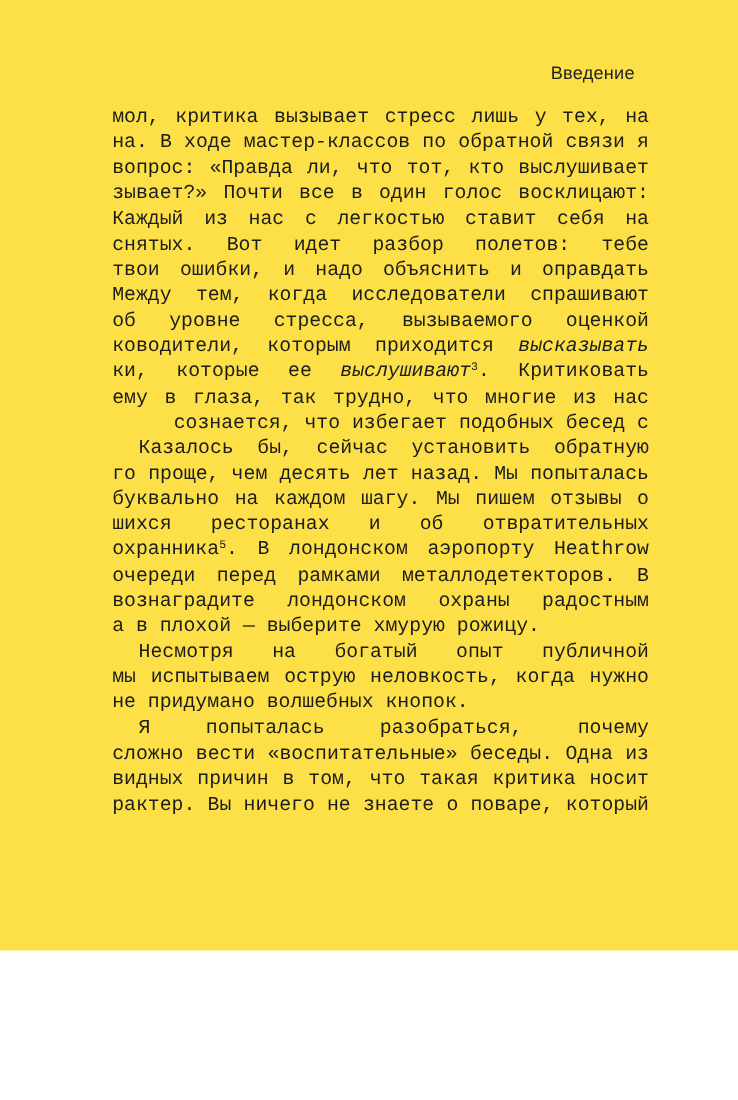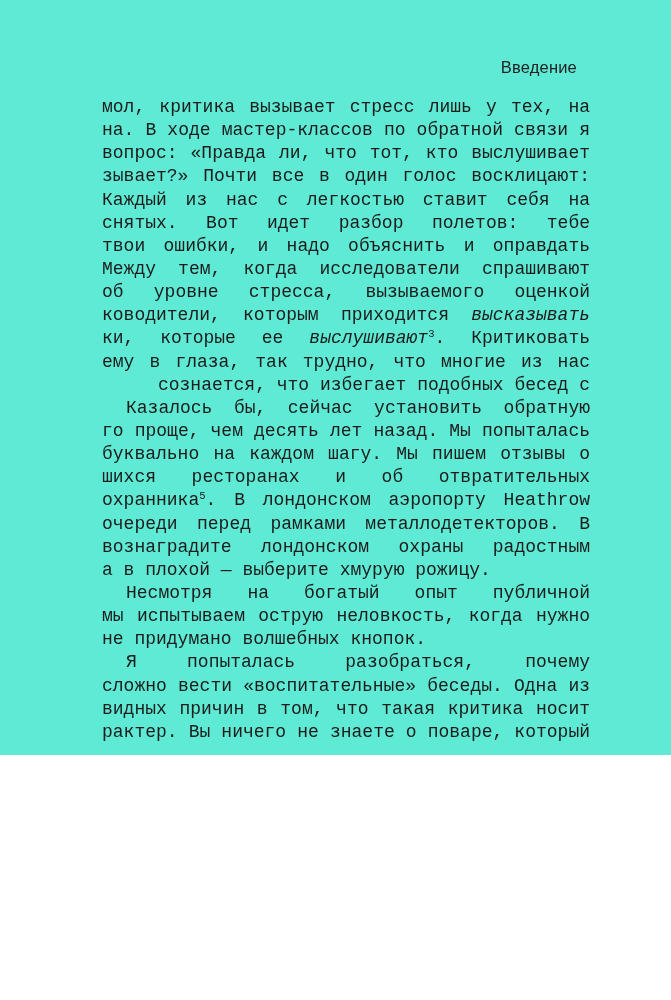--- a/index.html
+++ b/index.html
@@ -3,22 +3,22 @@
 <meta charset="utf-8">
 <style>
   html,body{margin:0;padding:0;}
   body{
     width:671px;height:1000px;
     background:#ffffff;
     font-family:"Liberation Serif", serif;
   }
   .book-page{
     position:relative;
-    width:671px;height:755px;
-    background:#5eead4;
+    width:671px;height:864px;
+    background:#fde047;
     overflow:hidden;
   }
   .running-head{
     position:absolute;
     top:58px;
     right:94px;
     font-family:"Liberation Sans", sans-serif;
     font-size:16.5px;
     letter-spacing:0.2px;
     color:#232323;

